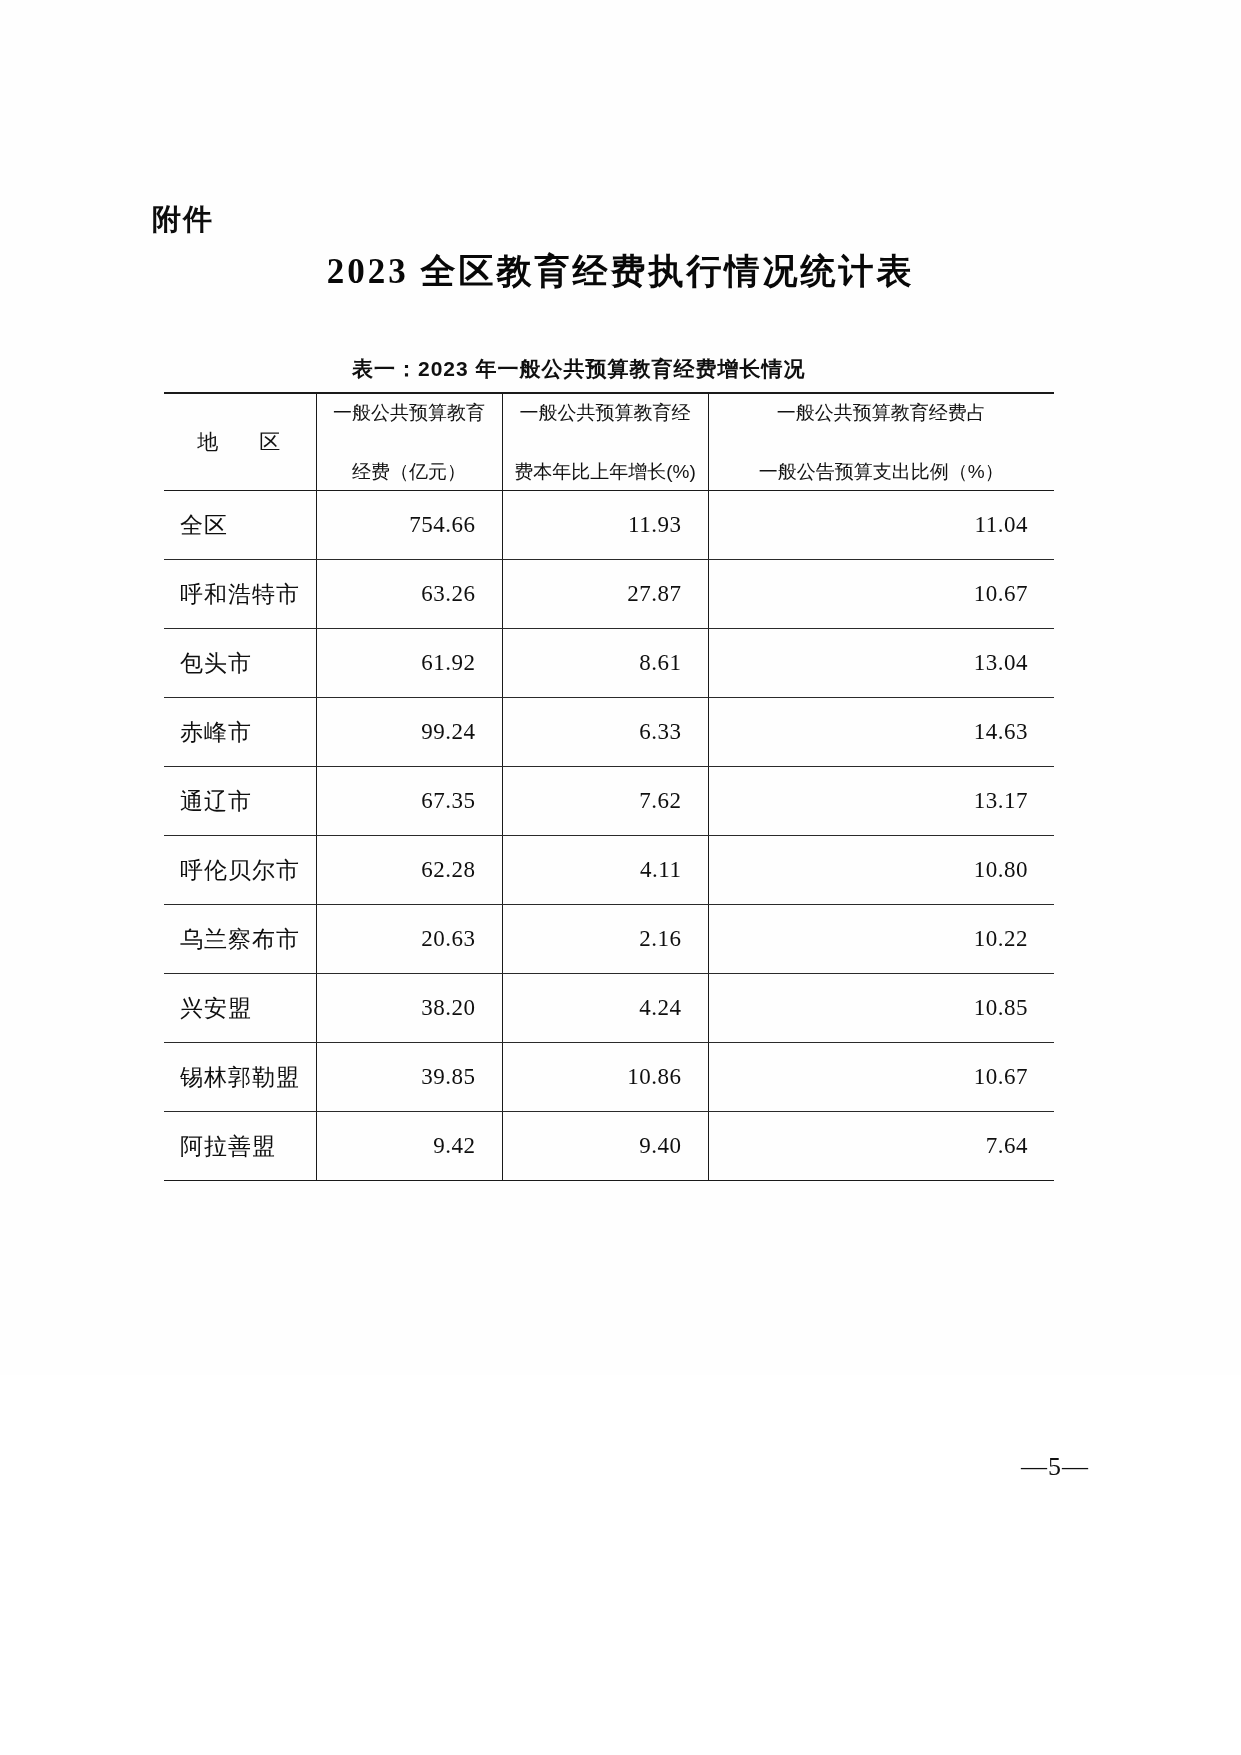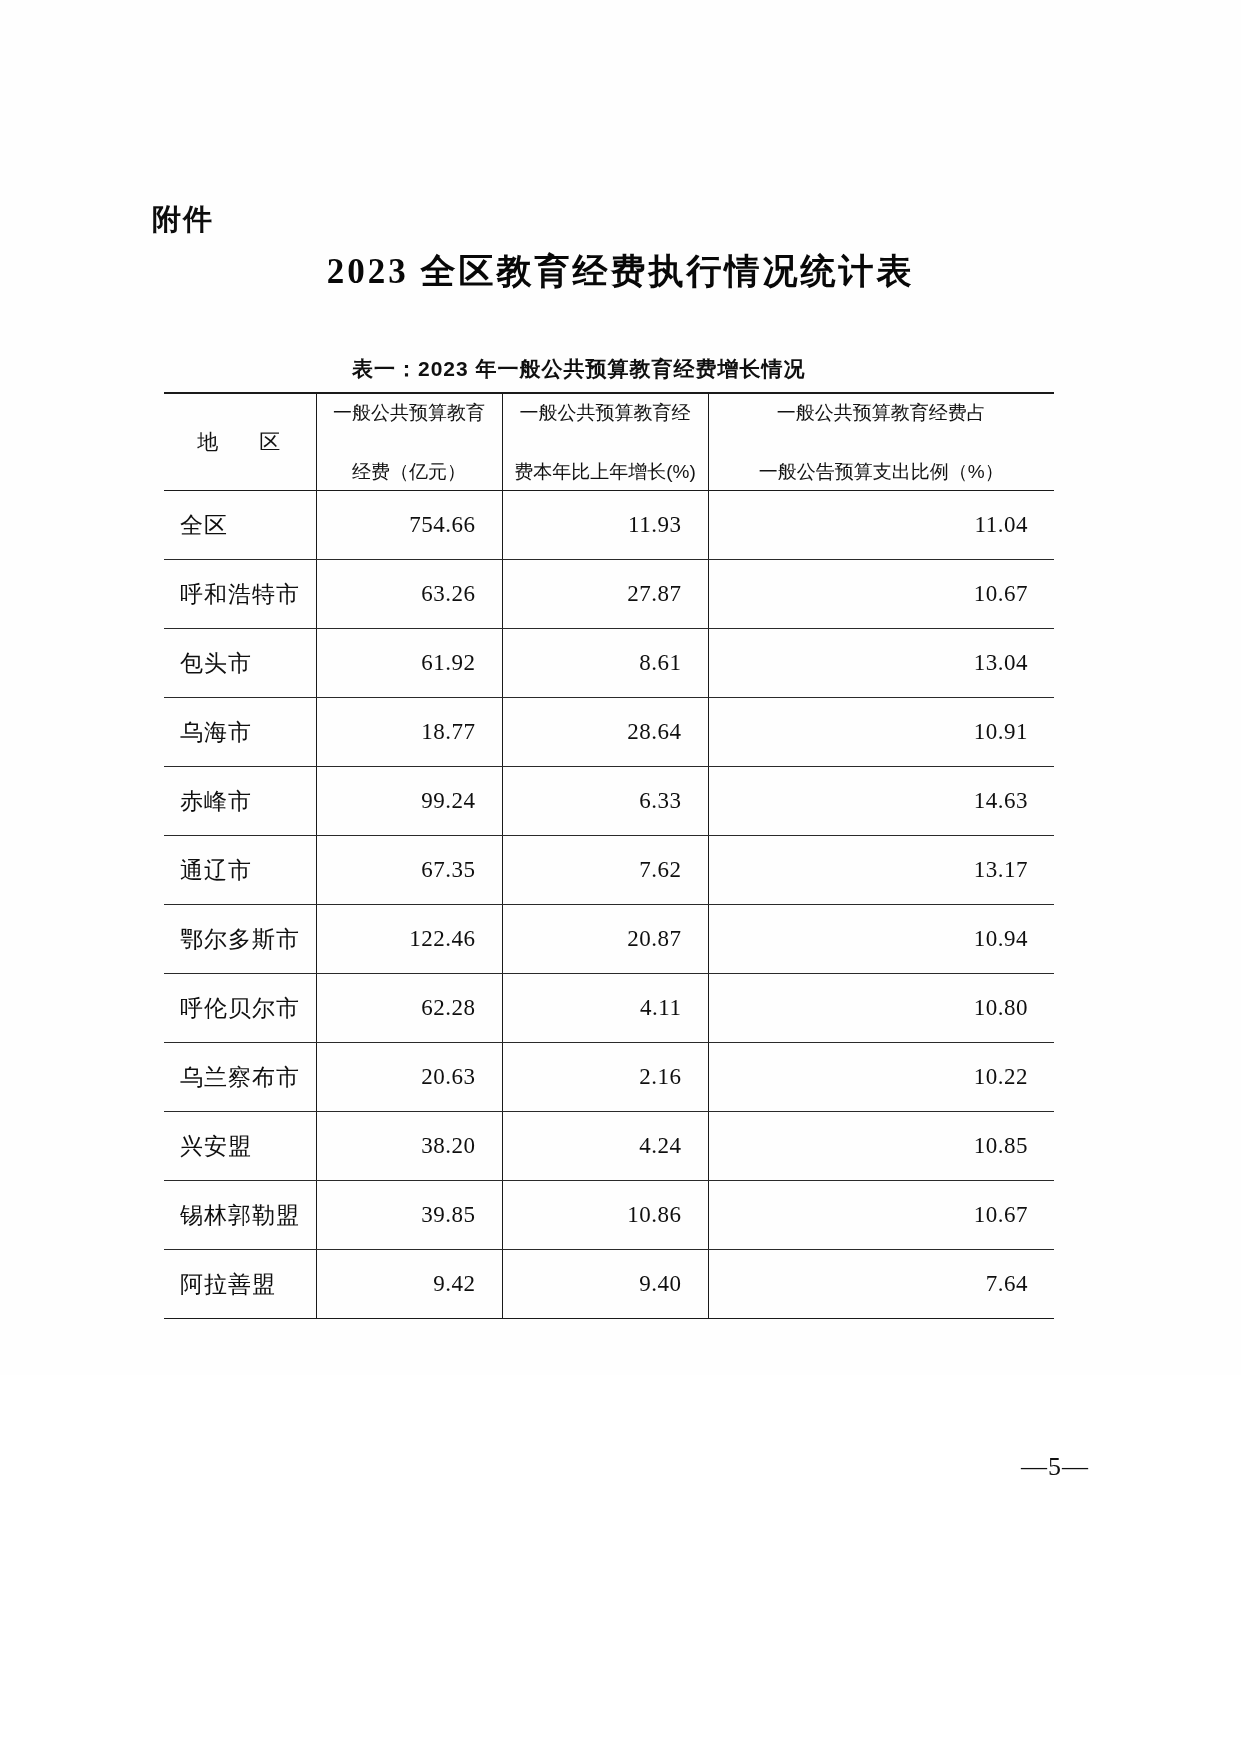--- a/index.html
+++ b/index.html
@@ -184,44 +184,32 @@
           <td class="num">27.87</td>
           <td class="num">10.67</td>
         </tr>
         <tr>
           <td class="region">包头市</td>
           <td class="num">61.92</td>
           <td class="num">8.61</td>
           <td class="num">13.04</td>
         </tr>
         <tr>
-          <td class="region">乌海市</td>
-          <td class="num">18.77</td>
-          <td class="num">28.64</td>
-          <td class="num">10.91</td>
-        </tr>
-        <tr>
           <td class="region">赤峰市</td>
           <td class="num">99.24</td>
           <td class="num">6.33</td>
           <td class="num">14.63</td>
         </tr>
         <tr>
           <td class="region">通辽市</td>
           <td class="num">67.35</td>
           <td class="num">7.62</td>
           <td class="num">13.17</td>
         </tr>
         <tr>
-          <td class="region">鄂尔多斯市</td>
-          <td class="num">122.46</td>
-          <td class="num">20.87</td>
-          <td class="num">10.94</td>
-        </tr>
-        <tr>
           <td class="region">呼伦贝尔市</td>
           <td class="num">62.28</td>
           <td class="num">4.11</td>
           <td class="num">10.80</td>
         </tr>
         <tr>
           <td class="region">乌兰察布市</td>
           <td class="num">20.63</td>
           <td class="num">2.16</td>
           <td class="num">10.22</td>

